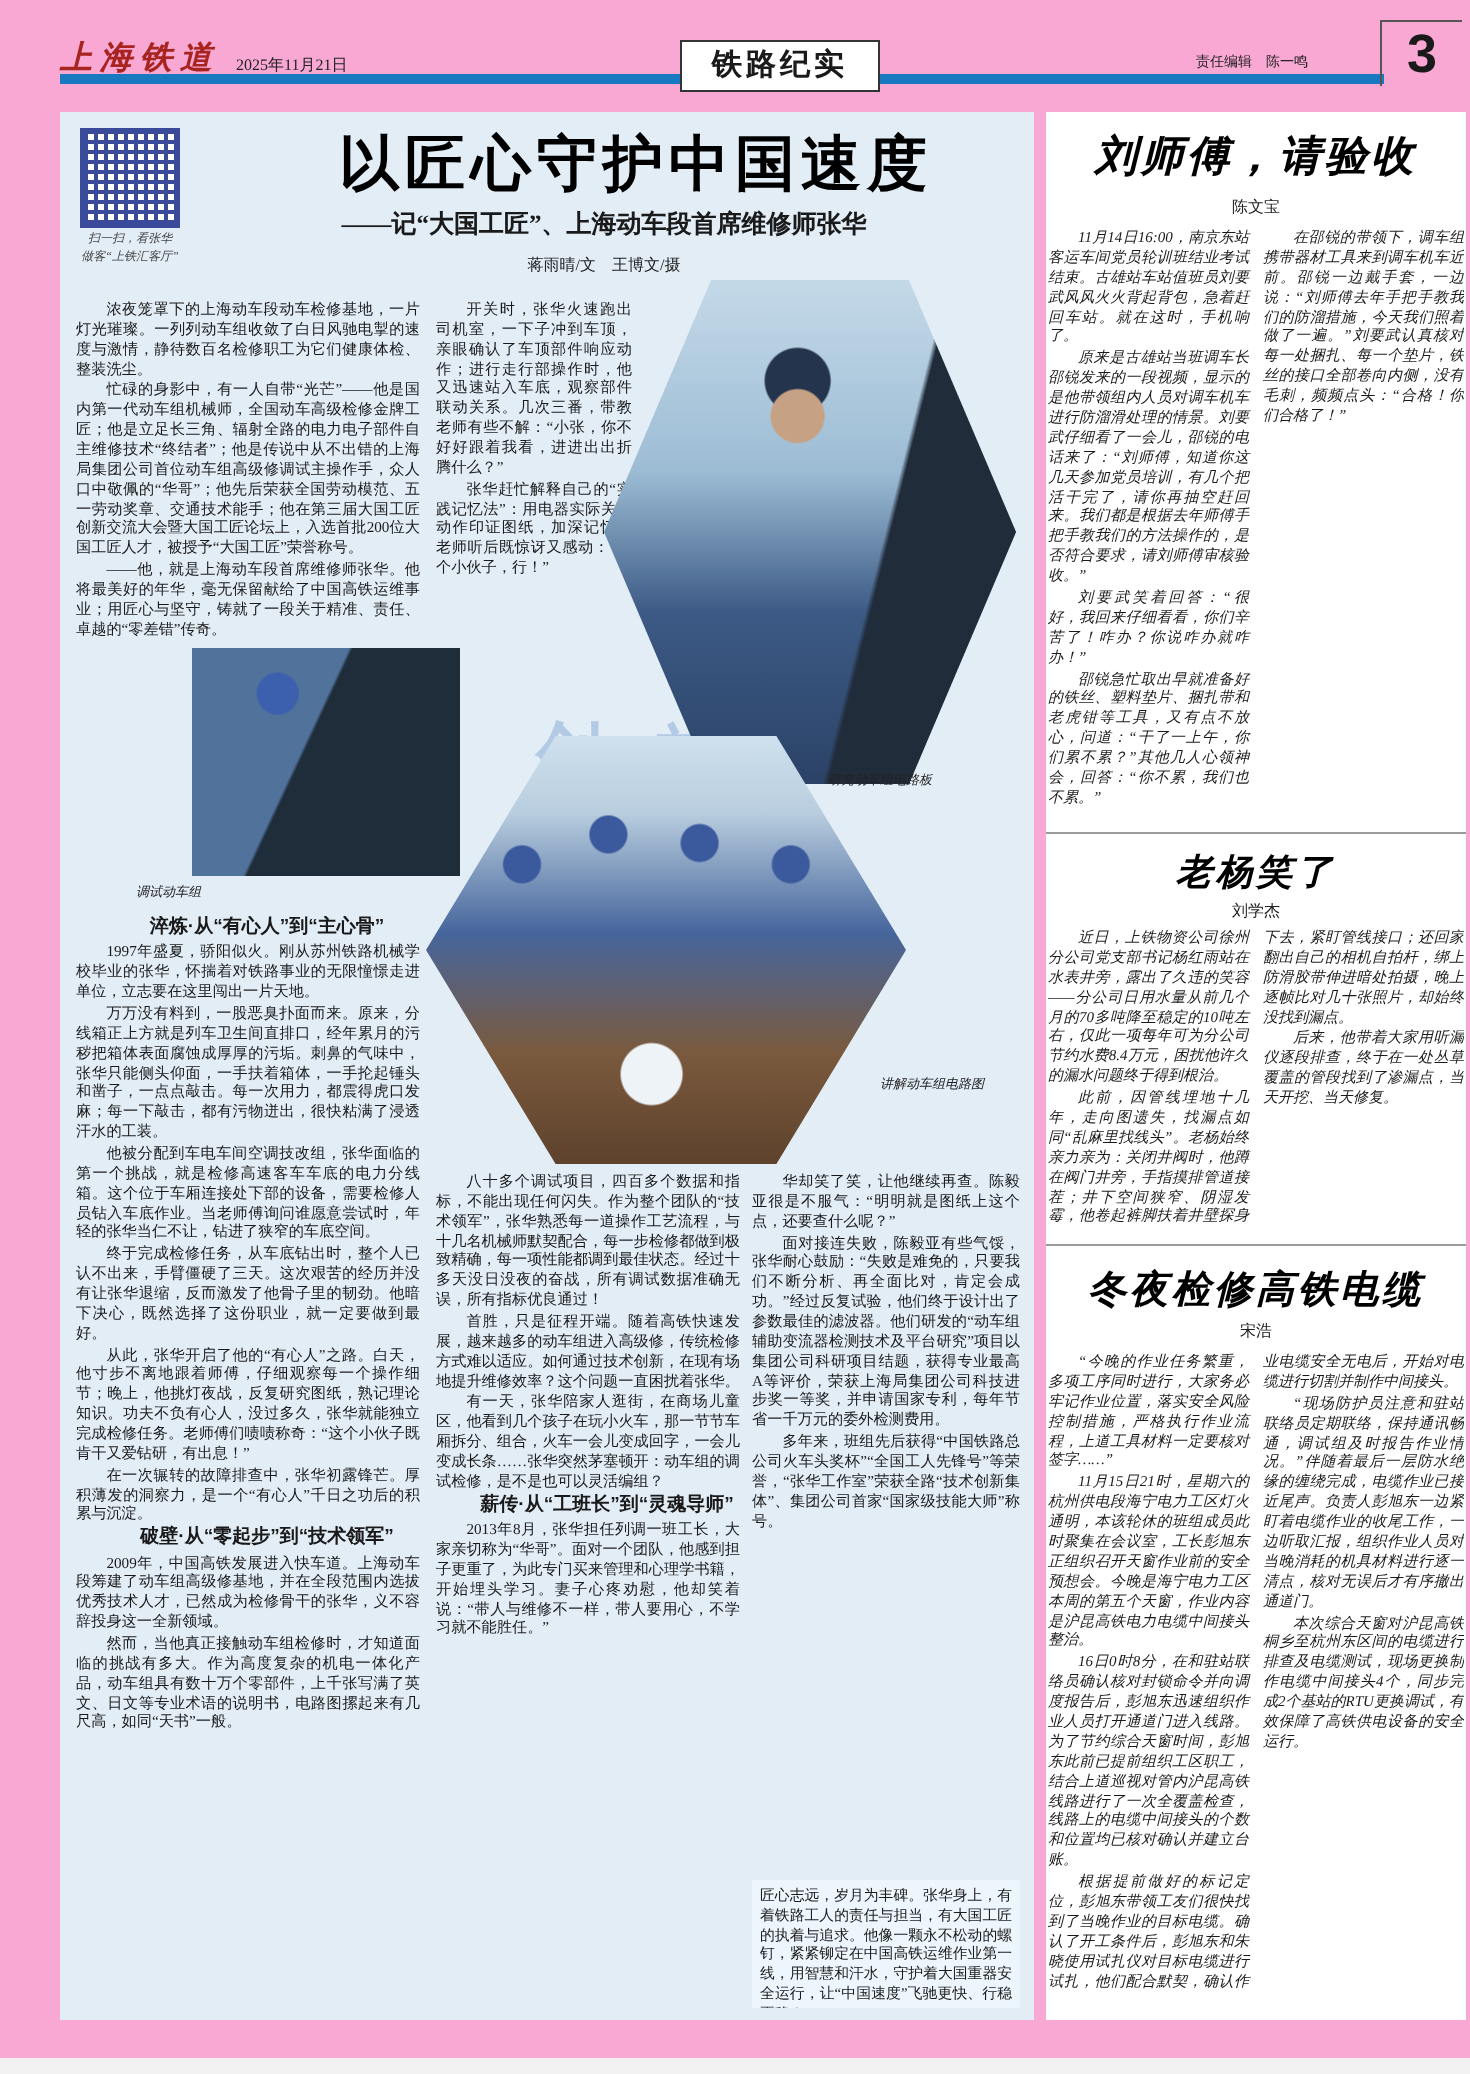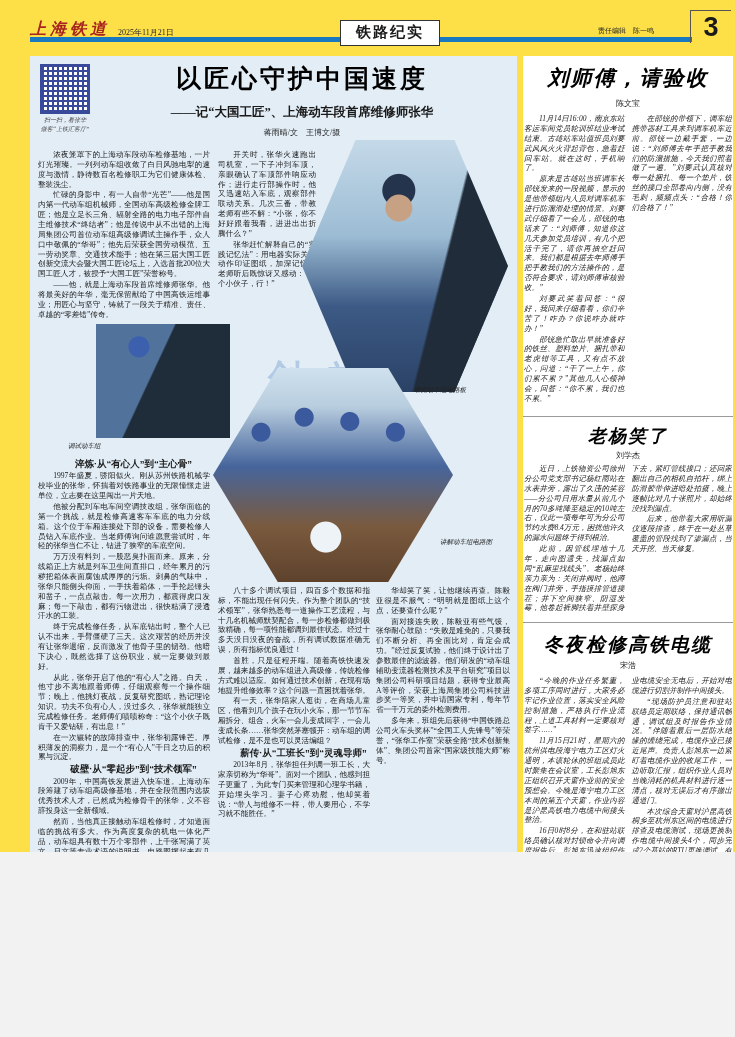--- a/index.html
+++ b/index.html
@@ -1,38 +1,38 @@
 <!DOCTYPE html>
 <html><head>
 <meta charset="utf-8">
 <style>
   html,body{margin:0;padding:0;background:#f2f2f2;}
-  .page{position:relative;width:735px;height:852px;background:#fde047;margin:0 auto;
+  .page{position:relative;width:735px;height:1029px;background:#f9a8d4;margin:0 auto;
         font-family:"Liberation Serif",serif;color:#1a1a1a;overflow:hidden;}
   
   .masthead{position:absolute;left:30px;top:19px;font-family:"DejaVu Serif",serif;
             font-weight:bold;font-style:italic;font-size:16px;color:#a82420;letter-spacing:4px;}
   .date{position:absolute;left:118px;top:27px;font-size:8px;color:#222;}
   .blue-bar{position:absolute;left:30px;top:37px;width:662px;height:5px;background:#1878c0;}
   .section-box{position:absolute;left:340px;top:20px;background:#fff;border:1.5px solid #333;
                padding:2px 15px 3px;font-family:"Liberation Sans",sans-serif;font-weight:bold;
                font-size:15px;letter-spacing:2px;z-index:3;}
   .editor{position:absolute;left:598px;top:26px;font-size:7px;color:#222;}
   .page-num{position:absolute;left:690px;top:10px;width:40px;height:32px;border-left:1px solid #555;
             border-top:1px solid #555;text-align:center;font-family:"Liberation Sans",sans-serif;
             font-size:27px;font-weight:bold;line-height:32px;}
   
   .feature{position:absolute;left:30px;top:56px;width:487px;height:954px;background:#e2edf6;}
   .qr{position:absolute;left:10px;top:8px;width:46px;height:46px;border:2px solid #3a4a9b;background-color:#fff;
       background-image:repeating-linear-gradient(0deg,#3a4a9b 0 2px,transparent 2px 5px),
                        repeating-linear-gradient(90deg,#3a4a9b 0 2px,transparent 2px 5px);}
   .qr-caption{position:absolute;left:1px;top:60px;width:68px;font-size:6px;line-height:1.5;
               text-align:center;color:#444;font-style:italic;}
-  .headline{position:absolute;left:72px;top:6px;width:400px;text-align:center;
-            font-family:"Liberation Sans",sans-serif;font-weight:bold;font-size:25px;letter-spacing:3px;color:#000;}
+  .headline{position:absolute;left:88px;top:6px;width:400px;text-align:center;
+            font-family:"Liberation Sans",sans-serif;font-weight:bold;font-size:30px;letter-spacing:3px;color:#000;}
   .dek{position:absolute;left:72px;top:48px;width:400px;text-align:center;font-weight:bold;font-size:12.5px;}
   .byline{position:absolute;left:72px;top:71px;width:400px;text-align:center;font-size:8px;color:#222;}
   .bodytext{font-size:7.6px;line-height:1.3;text-align:justify;color:#1a1a1a;overflow:hidden;}
   .bodytext p{margin:0 0 1px;text-indent:2em;}
   .f-col-left-top{position:absolute;left:8px;top:94px;width:172px;height:176px;}
   .f-col-mid-top{position:absolute;left:188px;top:94px;width:98px;height:214px;}
   .f-colA{position:absolute;left:8px;top:402px;width:172px;height:546px;}
   .f-colB{position:absolute;left:188px;top:530px;width:152px;height:418px;}
   .f-colC{position:absolute;left:346px;top:530px;width:134px;height:350px;}
   .f-conclusion{position:absolute;left:346px;top:884px;width:134px;height:64px;background:#edf6fd;
@@ -115,22 +115,22 @@
     <div class="caption cap-portrait">研究动车组电路板</div>
     <div class="photo photo-cab"></div>
     <div class="caption cap-cab">调试动车组</div>
     <div class="photo photo-group"></div>
     <div class="caption cap-group">讲解动车组电路图</div>
 
     <div class="bodytext f-colA">
       <p class="sec-head">淬炼·从“有心人”到“主心骨”</p>
       <div>
           <p>1997年盛夏，骄阳似火。刚从苏州铁路机械学校毕业的张华，怀揣着对铁路事业的无限憧憬走进单位，立志要在这里闯出一片天地。</p>
+          <p>万万没有料到，一股恶臭扑面而来。原来，分线箱正上方就是列车卫生间直排口，经年累月的污秽把箱体表面腐蚀成厚厚的污垢。刺鼻的气味中，张华只能侧头仰面，一手扶着箱体，一手抡起锤头和凿子，一点点敲击。每一次用力，都震得虎口发麻；每一下敲击，都有污物迸出，很快粘满了浸透汗水的工装。</p>
           <p>他被分配到车电车间空调技改组，张华面临的第一个挑战，就是检修高速客车车底的电力分线箱。这个位于车厢连接处下部的设备，需要检修人员钻入车底作业。当老师傅询问谁愿意尝试时，年轻的张华当仁不让，钻进了狭窄的车底空间。</p>
-          <p>万万没有料到，一股恶臭扑面而来。原来，分线箱正上方就是列车卫生间直排口，经年累月的污秽把箱体表面腐蚀成厚厚的污垢。刺鼻的气味中，张华只能侧头仰面，一手扶着箱体，一手抡起锤头和凿子，一点点敲击。每一次用力，都震得虎口发麻；每一下敲击，都有污物迸出，很快粘满了浸透汗水的工装。</p>
           <p>终于完成检修任务，从车底钻出时，整个人已认不出来，手臂僵硬了三天。这次艰苦的经历并没有让张华退缩，反而激发了他骨子里的韧劲。他暗下决心，既然选择了这份职业，就一定要做到最好。</p>
           <p>从此，张华开启了他的“有心人”之路。白天，他寸步不离地跟着师傅，仔细观察每一个操作细节；晚上，他挑灯夜战，反复研究图纸，熟记理论知识。功夫不负有心人，没过多久，张华就能独立完成检修任务。老师傅们啧啧称奇：“这个小伙子既肯干又爱钻研，有出息！”</p>
           <p>在一次辗转的故障排查中，张华初露锋芒。厚积薄发的洞察力，是一个“有心人”千日之功后的积累与沉淀。</p>
         </div>
       <p class="sec-head">破壁·从“零起步”到“技术领军”</p>
       <div>
           <p>2009年，中国高铁发展进入快车道。上海动车段筹建了动车组高级修基地，并在全段范围内选拔优秀技术人才，已然成为检修骨干的张华，义不容辞投身这一全新领域。</p>
           <p>然而，当他真正接触动车组检修时，才知道面临的挑战有多大。作为高度复杂的机电一体化产品，动车组具有数十万个零部件，上千张写满了英文、日文等专业术语的说明书，电路图摞起来有几尺高，如同“天书”一般。</p>
         </div>
     </div>

